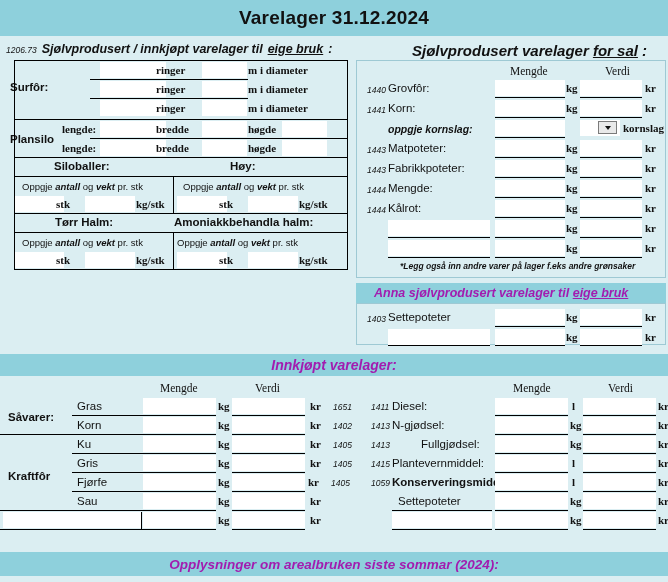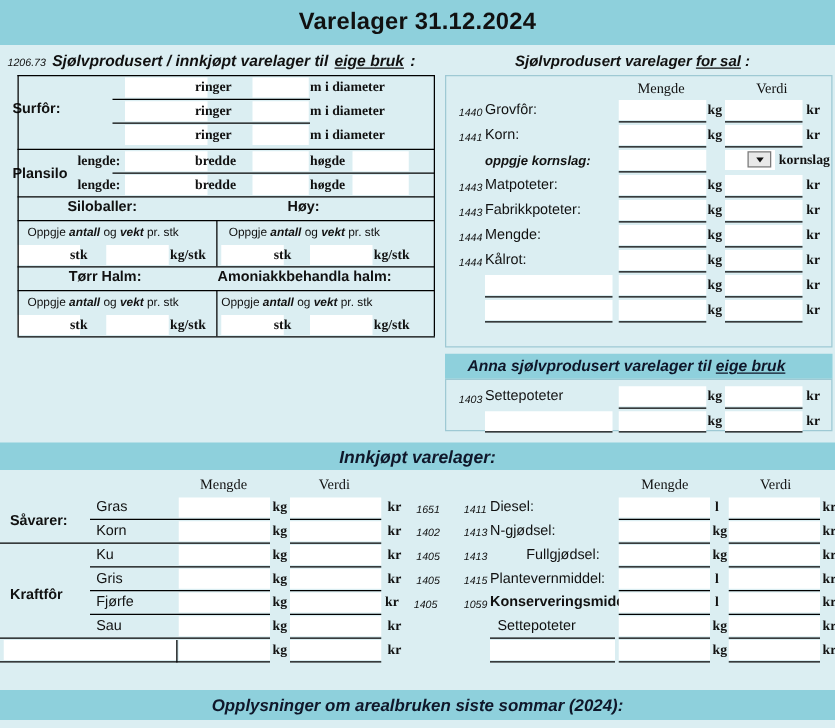--- a/index.html
+++ b/index.html
@@ -20,29 +20,29 @@
     background:#8ed0dc;
     display:flex;align-items:center;justify-content:center;
   }
   .title-bar .t{font-size:19px;font-weight:bold;color:#111;letter-spacing:.2px;}
 
   .band{
     position:absolute;background:#8ed0dc;
     display:flex;align-items:center;
   }
   .band .bt{
-    font-style:italic;font-weight:bold;font-size:12.5px;color:#0f172a;
+    font-style:italic;font-weight:bold;font-size:12.5px;color:#a21caf;
   }
 
   .hdr-row{position:absolute;left:0;top:42px;width:668px;height:18px;}
   .hdr-left{position:absolute;left:6px;top:0;display:flex;align-items:baseline;gap:5px;}
   .code-sm{font-size:8.5px;font-style:italic;color:#111;}
   .hdr-ital{font-style:italic;font-weight:bold;font-size:12.5px;}
   .u{text-decoration:underline;}
-  .hdr-right{position:absolute;left:412px;top:0;font-style:italic;font-weight:bold;font-size:12px;}
+  .hdr-right{position:absolute;left:412px;top:0;font-style:italic;font-weight:bold;font-size:15px;}
   .fld{position:absolute;background:#ffffff;border:none;box-sizing:border-box;}
   .uline{position:absolute;background:#000;height:1px;}
   .vline{position:absolute;background:#000;width:1px;}
   .lbl{position:absolute;white-space:nowrap;}
   .bold{font-weight:bold;}
   .ital{font-style:italic;}
   .panel-border{position:absolute;border:1px solid #9ec9d4;box-sizing:border-box;}
 
   .unit{font-family:"Liberation Serif", serif;font-size:11px;font-weight:bold;}
   .colhdr{font-family:"Liberation Serif", serif;font-size:11.5px;}
@@ -264,20 +264,21 @@
 
   <div class="fld" style="left:388px;top:240px;width:102px;height:16px;"></div>
   <div class="fld" style="left:495px;top:240px;width:70px;height:16px;"></div>
   <div class="lbl unit" style="left:566px;top:242px;">kg</div>
   <div class="fld" style="left:580px;top:240px;width:62px;height:16px;"></div>
   <div class="lbl unit" style="left:645px;top:242px;">kr</div>
   <div class="uline" style="left:388px;top:257px;width:102px;"></div>
   <div class="uline" style="left:495px;top:257px;width:70px;"></div>
   <div class="uline" style="left:580px;top:257px;width:62px;"></div>
 
+  <div class="lbl smnote" style="left:400px;top:261px;">*Legg også inn andre varer på lager f.eks andre grønsaker</div>
 
   <div class="band" style="left:356px;top:283px;width:310px;height:20px;">
     <div class="bt" style="padding-left:18px;">
       <span>Anna sjølvprodusert varelager til</span>
       <span class="u">eige bruk</span>
     </div>
   </div>
   <div class="panel-border" style="left:356px;top:303px;width:310px;height:42px;"></div>
 
   <div class="lbl code-sm" style="left:367px;top:314px;">1403</div>

